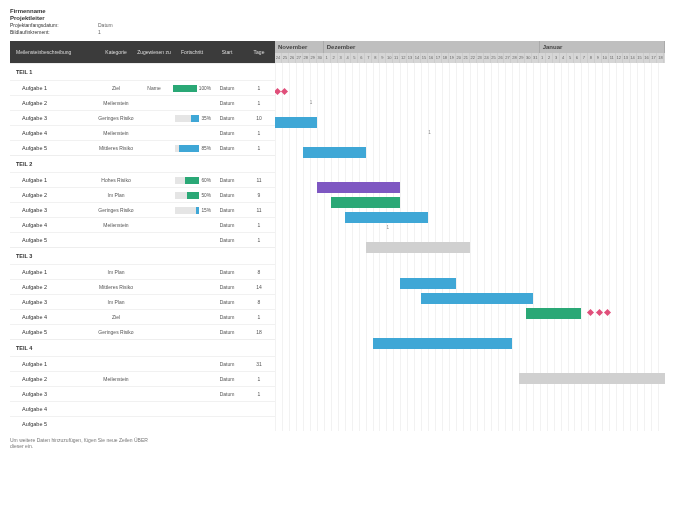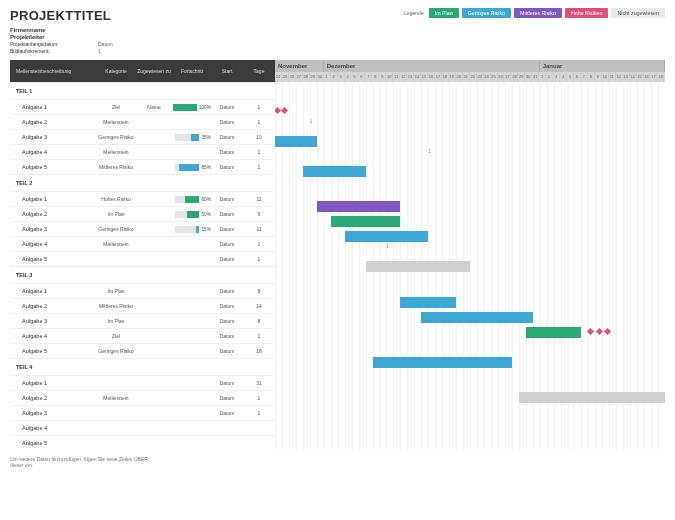--- a/index.html
+++ b/index.html
@@ -51,33 +51,20 @@
   .bar { position: absolute; top: 2px; height: 11px; }
   .milestone { position: absolute; top: 4px; width: 5px; height: 5px; transform: rotate(45deg); }
   .note { position: absolute; top: 0px; font-size: 4.5px; color: #888; }
 
   .footer-note { font-size: 5px; color: #777; margin-top: 6px; max-width: 150px; }
 </style>
 </head>
 <body>
 
 <div class="page">
-  <div class="header">
-    <div class="title">PROJEKTTITEL</div>
-    <div class="legend">
-      <span class="legend-label">Legende</span>
-      <div id="legend-chips" style="display: flex; gap: 3px;">
-          <span class="chip" style="background: rgb(42, 168, 118);">Im Plan</span>
-          <span class="chip" style="background: rgb(63, 167, 214);">Geringes Risiko</span>
-          <span class="chip" style="background: rgb(126, 87, 194);">Mittleres Risiko</span>
-          <span class="chip" style="background: rgb(224, 79, 122);">Hohe Risiken</span>
-          <span class="chip" style="background: rgb(233, 233, 233); color: rgb(85, 85, 85);">Nicht zugewiesen</span>
-        </div>
-    </div>
-  </div>
 
   <div class="meta">
     <div class="meta-row">
         <span class="label">Firmenname</span>
       </div>
     <div class="meta-row">
         <span class="label">Projektleiter</span>
       </div>
     <div class="meta-row small">
         <span class="label">Projektanfangsdatum:</span>

